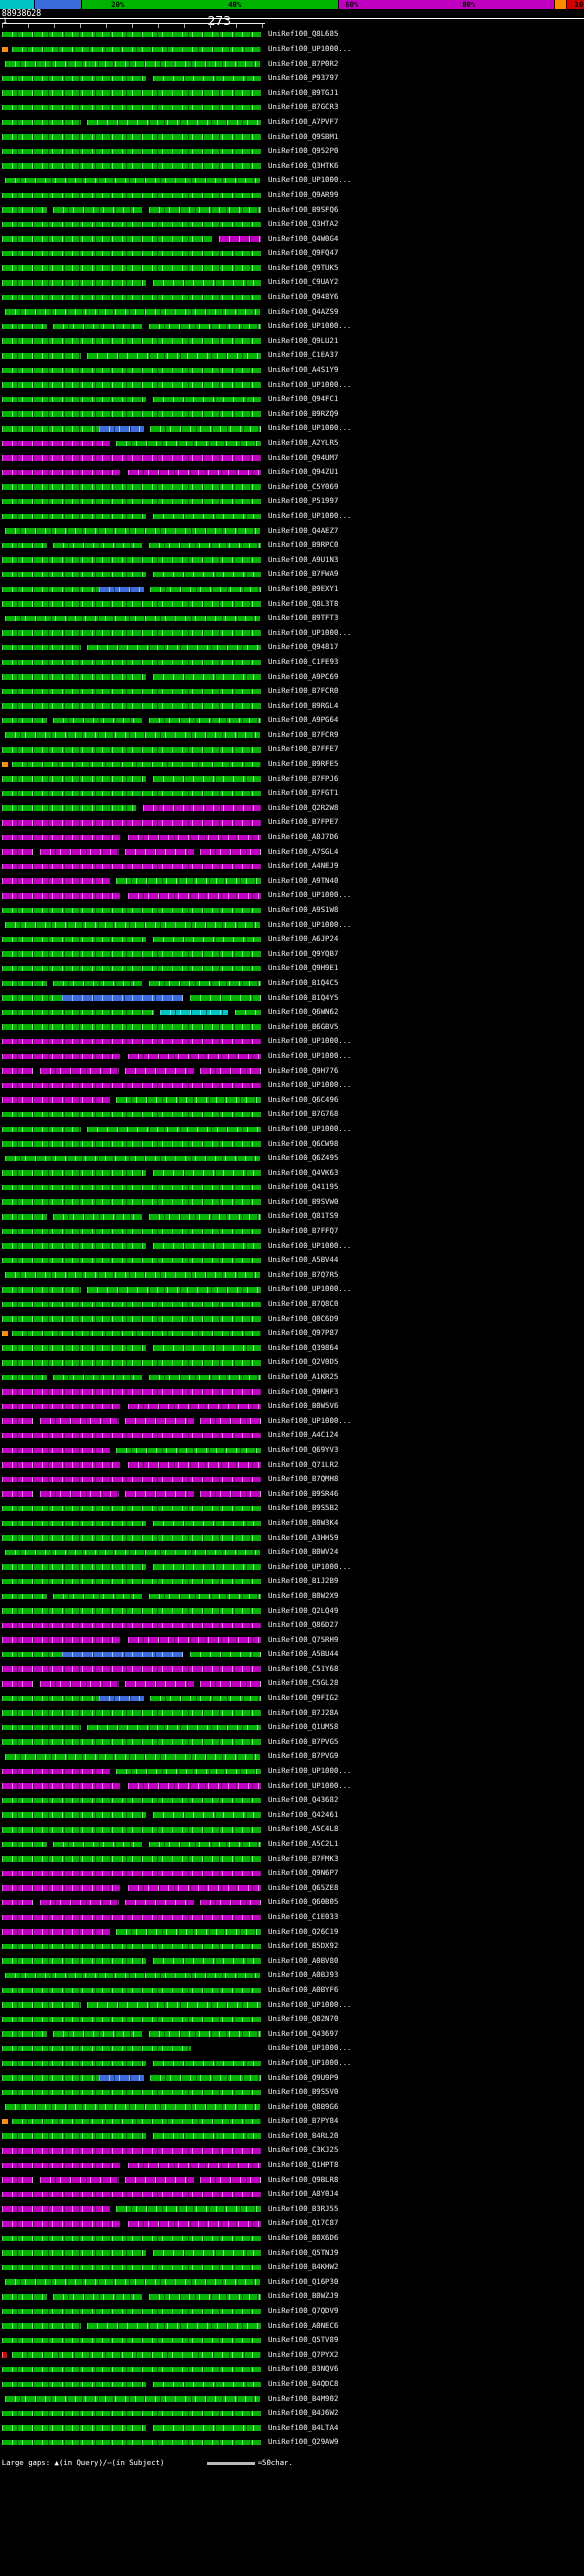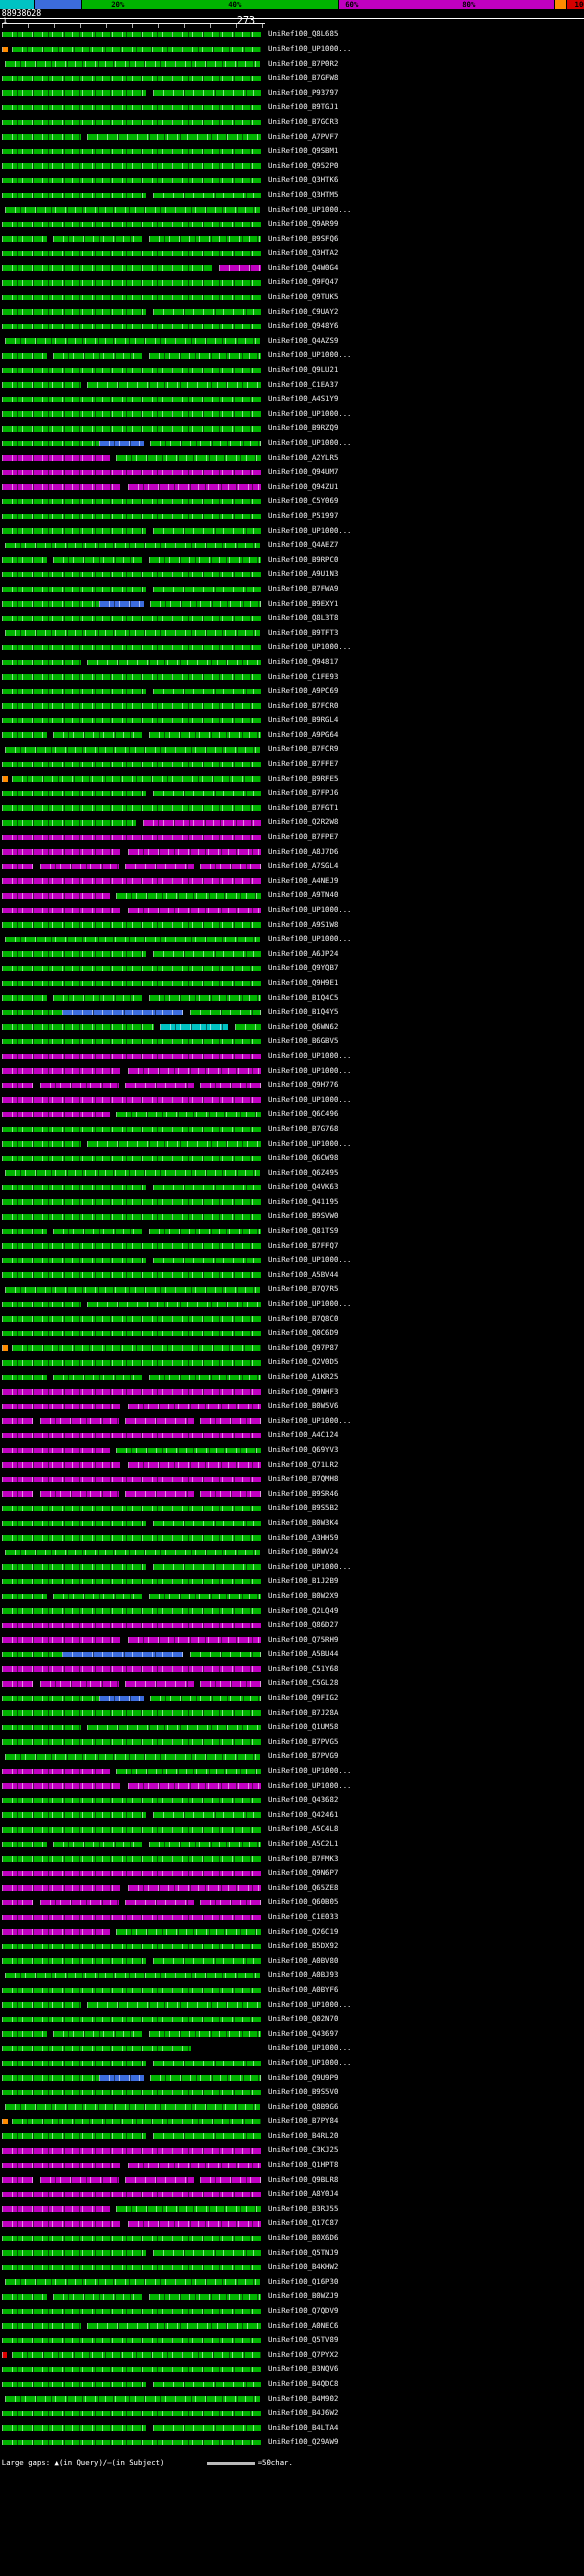--- a/index.html
+++ b/index.html
@@ -17,21 +17,21 @@
   .keylabel{position:absolute;top:0;font-size:7.3px;line-height:9.1px;font-weight:bold;color:#000;transform:translateX(-105%);white-space:nowrap;}
 
   
   .queryline{height:9.1px;line-height:9.1px;font-size:8.2px;color:#fff;padding-left:1.8px;border-bottom:0.9px solid #fff;width:583px;}
 
   
   .ruler{position:relative;width:267px;height:8.2px;}
   .rline{position:absolute;top:3.7px;left:1.8px;width:263px;height:3.7px;border-top:0.9px solid #eee;
          background:repeating-linear-gradient(90deg,#aaa 0 0.9px,transparent 0.9px 26px);}
   .rs{position:absolute;left:2.7px;top:-1.8px;font-size:7.3px;line-height:8.2px;color:#fff;}
-  .re{position:absolute;right:12px;top:-1.8px;font-size:10px;line-height:8.2px;color:#fff;margin-left:8px;}
+  .re{position:absolute;right:36px;top:-1.8px;font-size:13px;line-height:8.2px;color:#fff;margin-left:8px;}
 
   
   #rows{position:relative;width:585px;}
   .row{position:relative;height:14.6px;width:585px;}
   .bars{position:absolute;left:1.8px;top:4.6px;width:263px;height:5.5px;}
   .seg{position:absolute;top:0;height:5.5px;
        background-image:
          repeating-linear-gradient(90deg,rgba(255,255,255,.55) 0 0.9px,transparent 0.9px 10px),
          repeating-linear-gradient(90deg,rgba(0,0,0,.5) 0 0.9px,transparent 0.9px 15.5px);}
   .rowlabel{position:absolute;left:268px;top:0;font-size:7.3px;line-height:14.6px;color:#ececec;white-space:nowrap;}
@@ -88,26 +88,20 @@
         <span class="rowlabel">UniRef100_UP1000...</span>
       </div>
       <div class="row">
         <div class="bars">
           <div class="seg" style="left: 1.2%; width: 97%; background-color: rgb(0, 179, 0);"></div>
         </div>
         <span class="rowlabel">UniRef100_B7P0R2</span>
       </div>
       <div class="row">
         <div class="bars">
-          <div class="seg" style="left: 0%; width: 98.5%; background-color: rgb(0, 179, 0);"></div>
-        </div>
-        <span class="rowlabel">UniRef100_B7GFW8</span>
-      </div>
-      <div class="row">
-        <div class="bars">
           <div class="seg" style="left: 0%; width: 55%; background-color: rgb(0, 179, 0);"></div>
           <div class="seg" style="left: 57.5%; width: 41%; background-color: rgb(0, 179, 0);"></div>
         </div>
         <span class="rowlabel">UniRef100_P93797</span>
       </div>
       <div class="row">
         <div class="bars">
           <div class="seg" style="left: 0%; width: 98.5%; background-color: rgb(0, 179, 0);"></div>
         </div>
         <span class="rowlabel">UniRef100_B9TGJ1</span>
@@ -135,27 +129,20 @@
         <div class="bars">
           <div class="seg" style="left: 0%; width: 98.5%; background-color: rgb(0, 179, 0);"></div>
         </div>
         <span class="rowlabel">UniRef100_Q952P0</span>
       </div>
       <div class="row">
         <div class="bars">
           <div class="seg" style="left: 0%; width: 98.5%; background-color: rgb(0, 179, 0);"></div>
         </div>
         <span class="rowlabel">UniRef100_Q3HTK6</span>
-      </div>
-      <div class="row">
-        <div class="bars">
-          <div class="seg" style="left: 0%; width: 55%; background-color: rgb(0, 179, 0);"></div>
-          <div class="seg" style="left: 57.5%; width: 41%; background-color: rgb(0, 179, 0);"></div>
-        </div>
-        <span class="rowlabel">UniRef100_Q3HTM5</span>
       </div>
       <div class="row">
         <div class="bars">
           <div class="seg" style="left: 1.2%; width: 97%; background-color: rgb(0, 179, 0);"></div>
         </div>
         <span class="rowlabel">UniRef100_UP1000...</span>
       </div>
       <div class="row">
         <div class="bars">
           <div class="seg" style="left: 0%; width: 98.5%; background-color: rgb(0, 179, 0);"></div>
@@ -239,20 +226,27 @@
         <div class="bars">
           <div class="seg" style="left: 0%; width: 98.5%; background-color: rgb(0, 179, 0);"></div>
         </div>
         <span class="rowlabel">UniRef100_A4S1Y9</span>
       </div>
       <div class="row">
         <div class="bars">
           <div class="seg" style="left: 0%; width: 98.5%; background-color: rgb(0, 179, 0);"></div>
         </div>
         <span class="rowlabel">UniRef100_UP1000...</span>
+      </div>
+      <div class="row">
+        <div class="bars">
+          <div class="seg" style="left: 0%; width: 55%; background-color: rgb(0, 179, 0);"></div>
+          <div class="seg" style="left: 57.5%; width: 41%; background-color: rgb(0, 179, 0);"></div>
+        </div>
+        <span class="rowlabel">UniRef100_Q94FC1</span>
       </div>
       <div class="row">
         <div class="bars">
           <div class="seg" style="left: 0%; width: 98.5%; background-color: rgb(0, 179, 0);"></div>
         </div>
         <span class="rowlabel">UniRef100_B9RZQ9</span>
       </div>
       <div class="row">
         <div class="bars">
           <div class="seg" style="left: 0%; width: 37%; background-color: rgb(0, 179, 0);"></div>
@@ -665,20 +659,27 @@
           <div class="seg" style="left: 0%; width: 98.5%; background-color: rgb(0, 179, 0);"></div>
         </div>
         <span class="rowlabel">UniRef100_Q0C6D9</span>
       </div>
       <div class="row">
         <div class="bars">
           <div class="seg" style="left: 0%; width: 2.2%; background-color: rgb(255, 138, 0);"></div>
           <div class="seg" style="left: 3.8%; width: 94.7%; background-color: rgb(0, 179, 0);"></div>
         </div>
         <span class="rowlabel">UniRef100_Q97P87</span>
+      </div>
+      <div class="row">
+        <div class="bars">
+          <div class="seg" style="left: 0%; width: 55%; background-color: rgb(0, 179, 0);"></div>
+          <div class="seg" style="left: 57.5%; width: 41%; background-color: rgb(0, 179, 0);"></div>
+        </div>
+        <span class="rowlabel">UniRef100_Q39864</span>
       </div>
       <div class="row">
         <div class="bars">
           <div class="seg" style="left: 0%; width: 98.5%; background-color: rgb(0, 179, 0);"></div>
         </div>
         <span class="rowlabel">UniRef100_Q2V0D5</span>
       </div>
       <div class="row">
         <div class="bars">
           <div class="seg" style="left: 0%; width: 17%; background-color: rgb(0, 179, 0);"></div>

